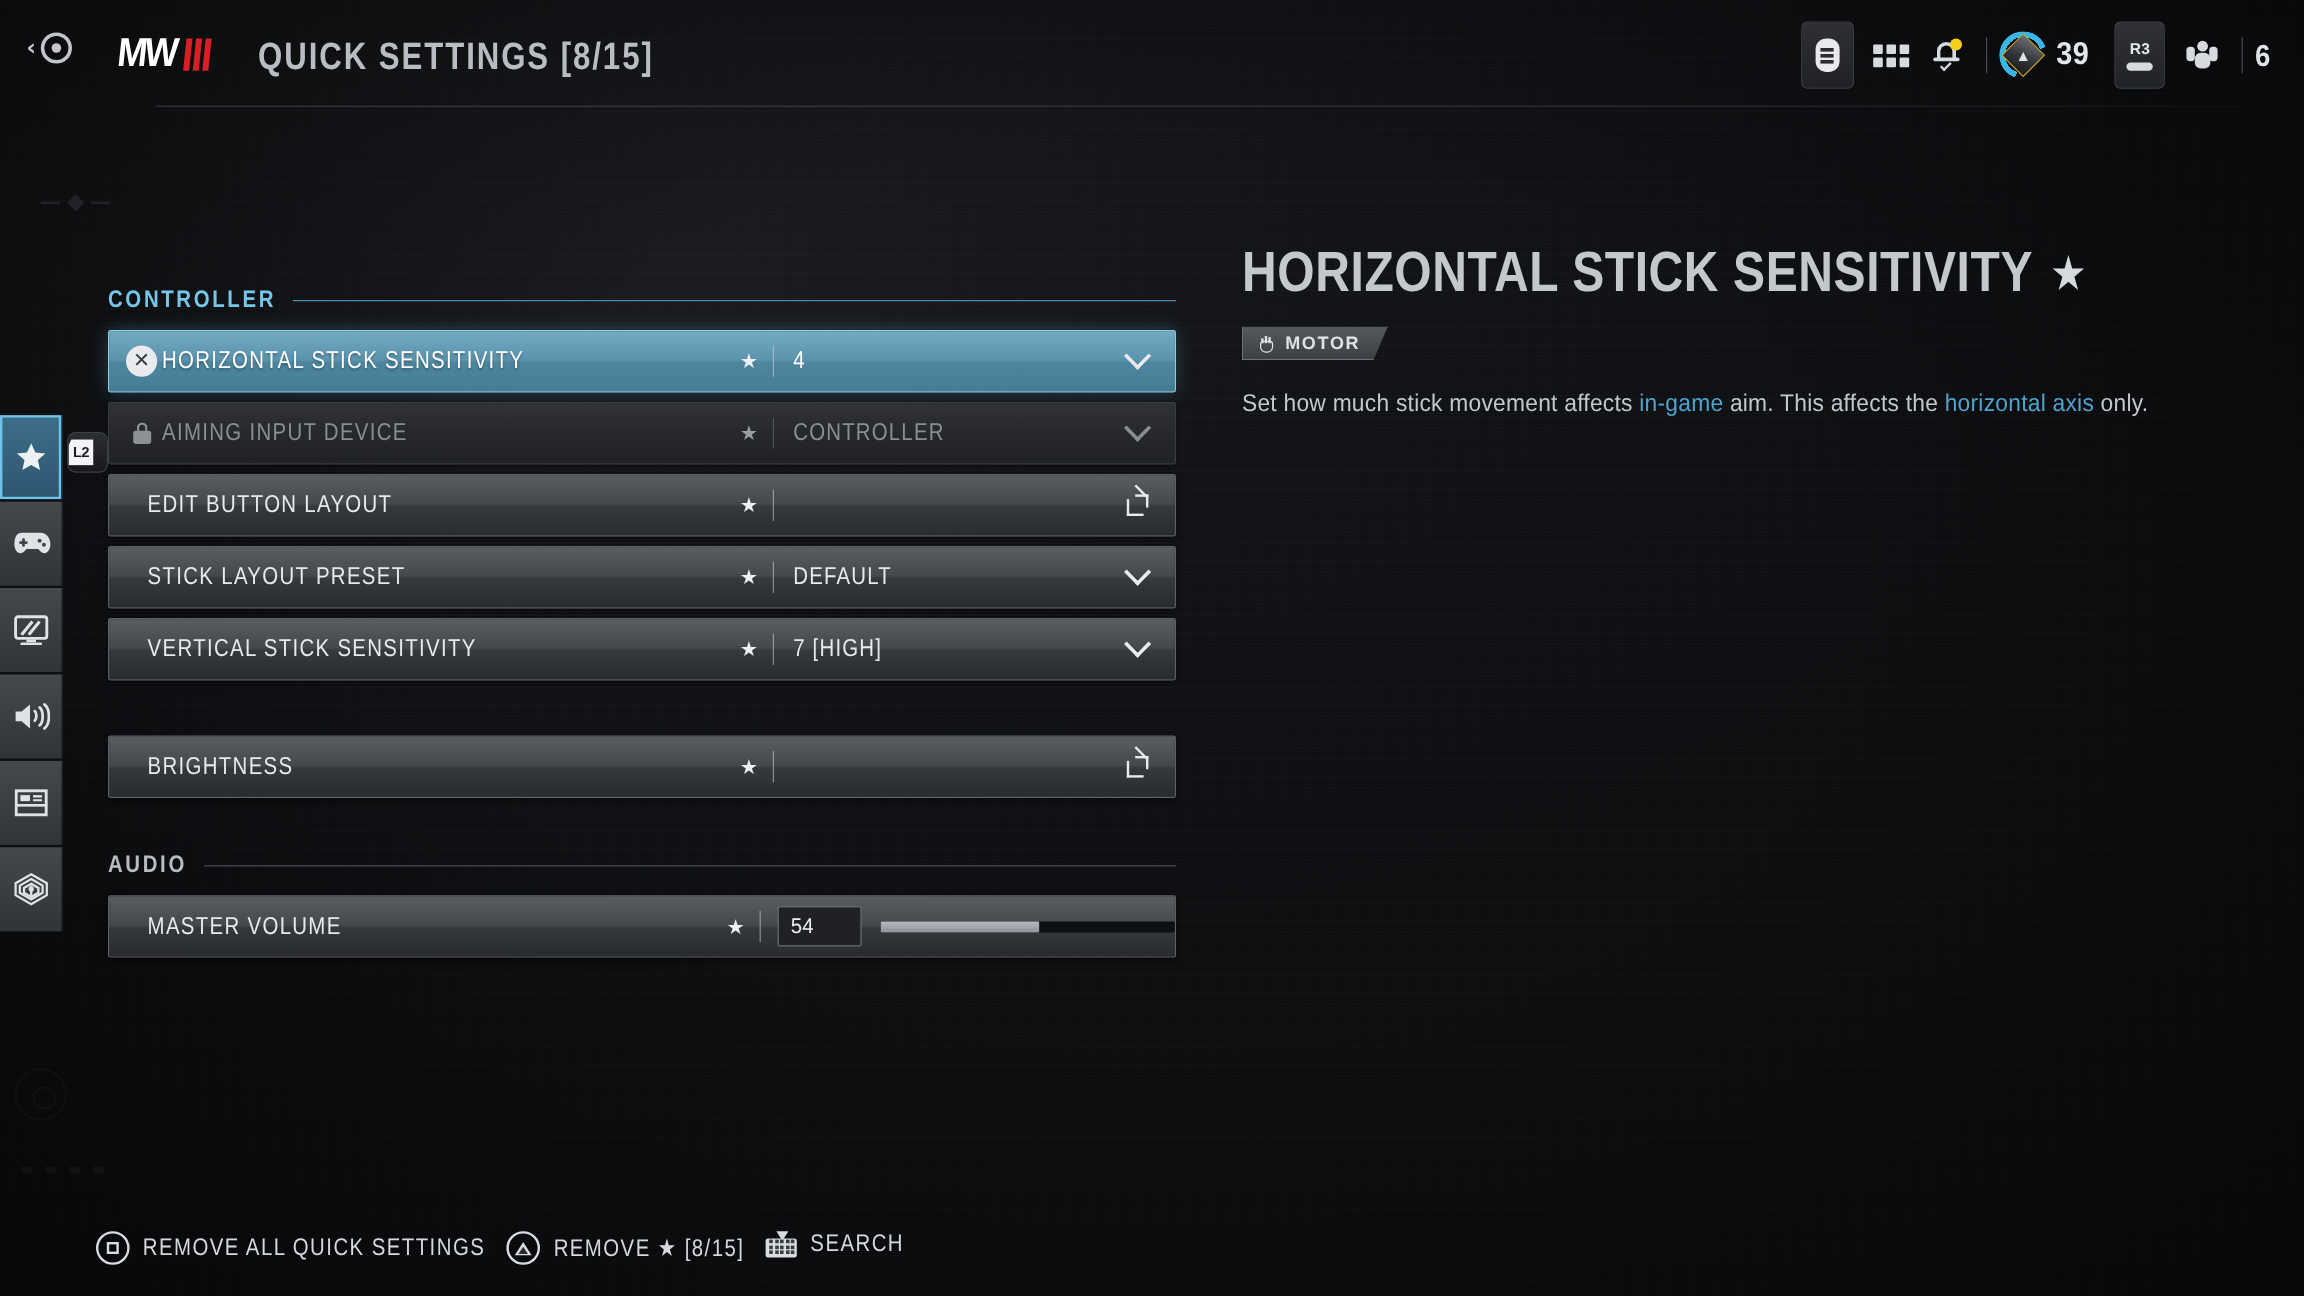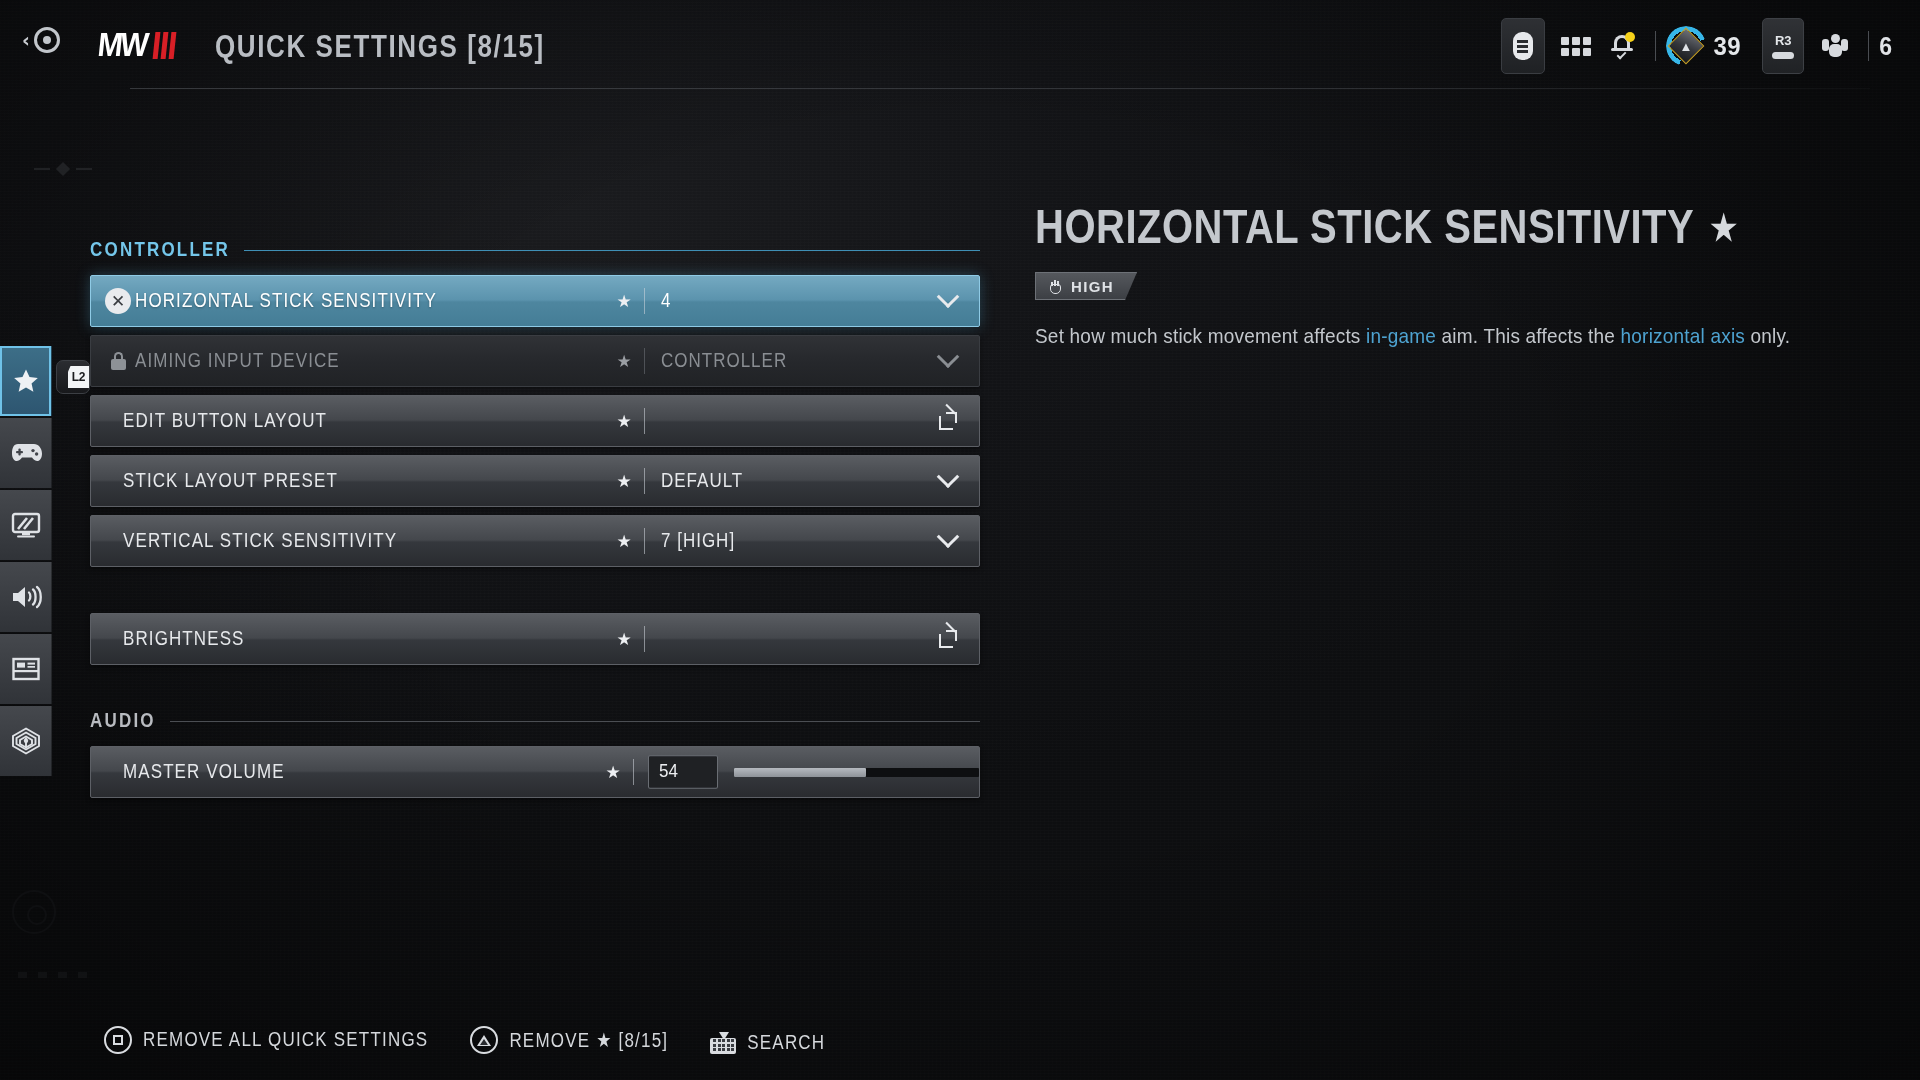--- a/index.html
+++ b/index.html
@@ -151,21 +151,21 @@
   }
   .nav-item.active{
     background:linear-gradient(180deg,#3d6f88,#2d5570);
     box-shadow:inset 0 0 0 2px #6fc2e8;
   }
   .nav-svg{ display:block; }
   .l2-badge{
     position:absolute; left:56px; top:14px; width:34px; height:34px;
     background:linear-gradient(180deg,#2b2d31,#18191c);
     border:1px solid #3c3f44; border-radius:7px;
-    display:flex; align-items:center; justify-content:flex-end;
+    display:flex; align-items:center; justify-content:flex-start;
   }
   .l2-shape{
     width:21px; height:22px; background:#f2f4f6;
     clip-path:polygon(12% 0%, 100% 0%, 100% 100%, 0% 100%, 0% 26%);
     display:flex; align-items:center; justify-content:center;
   }
   .l2-shape span{ font-size:12px; font-weight:700; color:#1a1b1e; letter-spacing:-.3px; }
 
   
   .deco{ position:absolute; pointer-events:none; opacity:.5; }
@@ -289,21 +289,21 @@
   .hand .f{ position:absolute; bottom:8px; width:1.6px; background:#dfe2e6; }
   .hand .f1{ left:3px; height:4px; } .hand .f2{ left:6px; height:6px; } .hand .f3{ left:9px; height:5px; }
   .detail-desc{
     margin-top:22px; font-size:19px; line-height:1.45; color:#c3c7cc; letter-spacing:.2px;
     transform:scaleY(1.06); transform-origin:left top;
   }
   .lnk{ color:#4ea3d1; }
 
   
   .footer{
-    position:absolute; left:104px; bottom:26px; display:flex; align-items:flex-end; gap:42px; z-index:6;
+    position:absolute; left:80px; bottom:26px; display:flex; align-items:flex-start; gap:18px; z-index:6;
   }
   .fbtn{ display:flex; align-items:center; gap:11px; }
   .pskey{
     width:28px; height:28px; border-radius:50%;
     border:2.5px solid #d9dce0; display:flex; align-items:center; justify-content:center;
   }
   .pskey i{ display:block; }
   .ps-square{ width:10px; height:10px; border:2.5px solid #d9dce0; }
   .ps-tri{ width:0; height:0; border-left:7px solid transparent; border-right:7px solid transparent; border-bottom:11px solid transparent; position:relative; }
   .ps-tri::after{
@@ -587,21 +587,21 @@
       <span class="star">★</span>
     </div>
     <div class="badge-row">
       <span class="badge">
         <span class="hand">
           <i class="palm"></i>
             <i class="f f1"></i>
             <i class="f f2"></i>
             <i class="f f3"></i>
         </span>
-        <span>HIGH</span>
+        <span>MOTOR</span>
       </span>
     </div>
     <div class="detail-desc">
       <span>Set how much stick movement affects </span><span class="lnk">in-game</span><span> aim. This affects the </span><span class="lnk">horizontal axis</span><span> only.</span>
     </div>
   </div>
 
   <div class="footer" id="footer-bar">
       <div class="fbtn">
         <span class="pskey">

